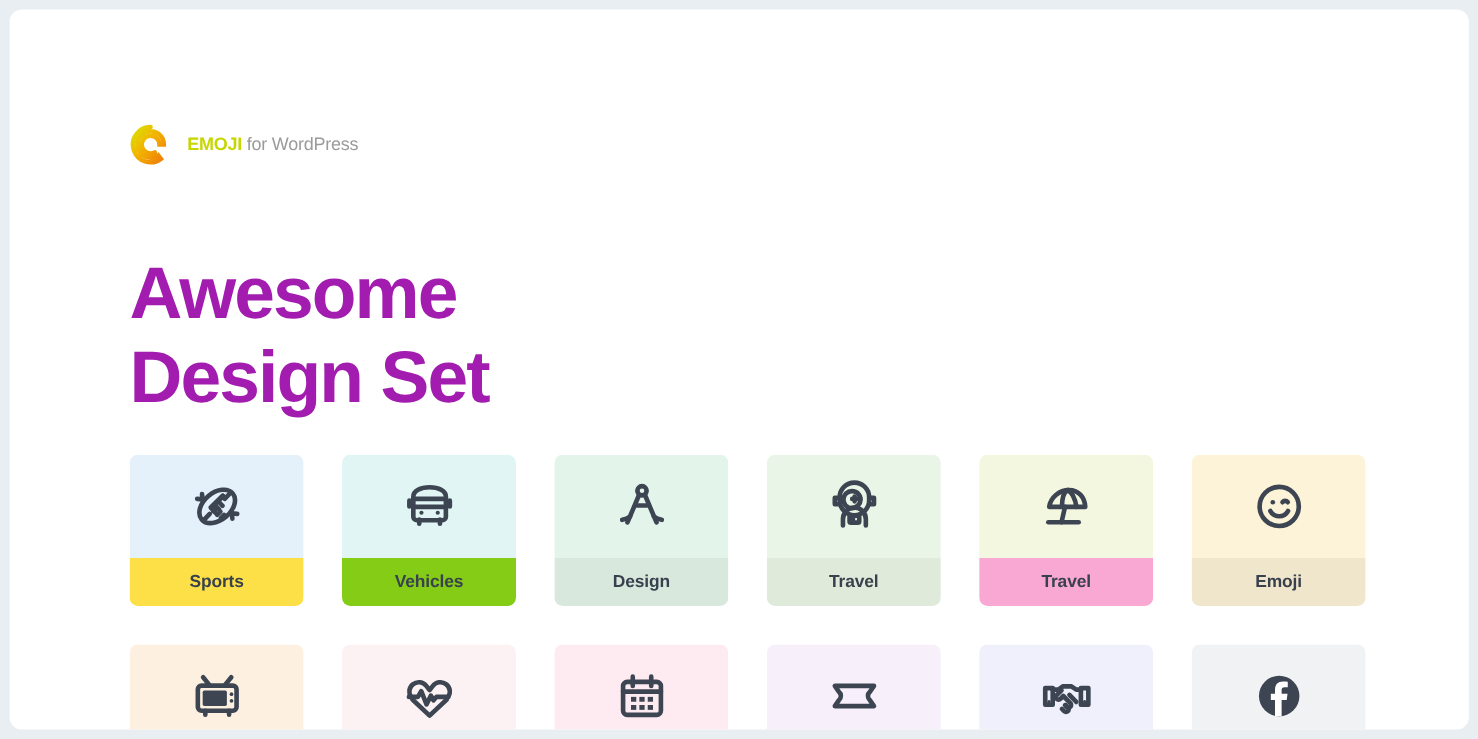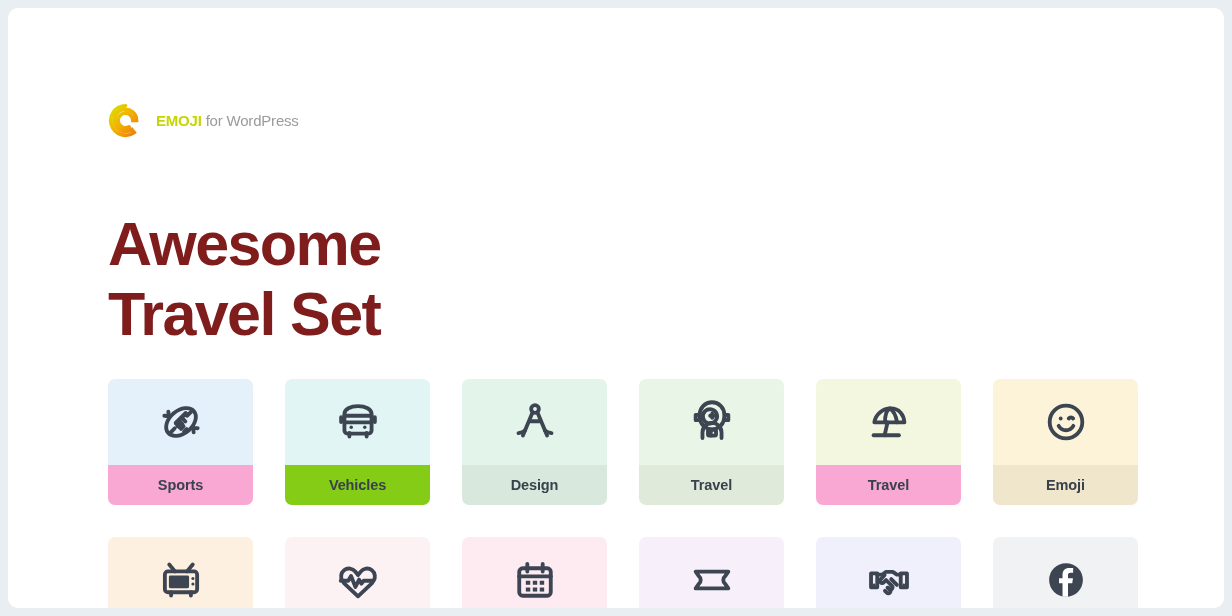--- a/index.html
+++ b/index.html
@@ -117,37 +117,37 @@
           <stop offset="45%" stop-color="#f2b500"></stop>
           <stop offset="100%" stop-color="#ef7b0a"></stop>
         </linearGradient>
       </defs>
       <path d="M20 3.2a16.8 16.8 0 1 0 9.8 30.4l-2.6-3.4A12.6 12.6 0 1 1 32.6 20v0h-4.2A8.4 8.4 0 1 0 24 27.4" fill="none" stroke="url(#eg)" stroke-width="4.2" stroke-linecap="round"></path>
       <path d="M20 20h12.6" fill="none" stroke="url(#eg)" stroke-width="4.2" stroke-linecap="round"></path>
     </svg>
     <div class="brand-text"><span class="brand-emoji" style="color: rgb(198, 214, 0);">EMOJI</span><span class="brand-rest" style="color: rgb(155, 155, 155);"> for WordPress</span></div>
   </div>
 
-  <h1 class="headline" style="color: #7f1d1d;">
+  <h1 class="headline" style="color: #a21caf;">
     <span>Awesome</span>
-    <span>Travel Set</span>
+    <span>Design Set</span>
   </h1>
 
   <div class="grid" id="grid">
       <div class="card">
         <div class="card-art" style="background: rgb(228, 240, 250); color: rgb(61, 69, 82);">
           <svg viewBox="0 0 24 24">
             <ellipse cx="12" cy="12" rx="9.2" ry="6.2" transform="rotate(-40 12 12)" fill="none" stroke="currentColor" stroke-width="2.1" stroke-linecap="round" stroke-linejoin="round"></ellipse>
      <path d="M8.6 15.4 6 18.1M15.4 8.6 18 5.9M9.3 12.7l5.4-5.4M10.3 14.2l1.4-1.4M12 15.8l1.4-1.4M13.7 17.3l1.4-1.4" fill="none" stroke="currentColor" stroke-width="2.1" stroke-linecap="round" stroke-linejoin="round"></path>
      <path d="M9.1 12.5l5.4-5.4" fill="none" stroke="currentColor" stroke-width="2.1" stroke-linecap="round" stroke-linejoin="round"></path>
      <path d="M9.6 13.2l1.6 1.7M11.2 11.6l1.6 1.7M12.8 10l1.6 1.7" fill="none" stroke="currentColor" stroke-width="2.1" stroke-linecap="round" stroke-linejoin="round"></path>
      <path d="M5.1 6.4c.1 1.6.4 2.6.4 2.6s-1 -.3-2.6-.4M18.9 17.6c-.1-1.6-.4-2.6-.4-2.6s1 .3 2.6.4" fill="none" stroke="currentColor" stroke-width="2.1" stroke-linecap="round" stroke-linejoin="round"></path>
           </svg>
         </div>
-        <div class="card-label" style="background: #f9a8d4; color: rgb(57, 65, 77);">Sports</div>
+        <div class="card-label" style="background: #fde047; color: rgb(57, 65, 77);">Sports</div>
       </div>
       <div class="card">
         <div class="card-art" style="background: rgb(224, 245, 244); color: rgb(61, 69, 82);">
           <svg viewBox="0 0 24 24">
             <path d="M4.6 7.6C4.6 5 7.9 3.3 12 3.3s7.4 1.7 7.4 4.3v9.1a1.6 1.6 0 0 1-1.6 1.6H6.2a1.6 1.6 0 0 1-1.6-1.6z" fill="none" stroke="currentColor" stroke-width="2.1" stroke-linecap="round" stroke-linejoin="round"></path>
      <path d="M4.6 8.6h14.8M4.6 12.2h14.8" fill="none" stroke="currentColor" stroke-width="2.1" stroke-linecap="round" stroke-linejoin="round"></path>
      <circle cx="8.3" cy="14.9" r="0.95" fill="currentColor"></circle>
      <circle cx="15.7" cy="14.9" r="0.95" fill="currentColor"></circle>
      <path d="M2.8 9.4v2.6M21.2 9.4v2.6" fill="none" stroke="currentColor" stroke-width="2.1" stroke-linecap="round" stroke-linejoin="round"></path>
      <path d="M7.3 18v1.9M16.7 18v1.9" fill="none" stroke="currentColor" stroke-width="2.1" stroke-linecap="round" stroke-linejoin="round"></path>

